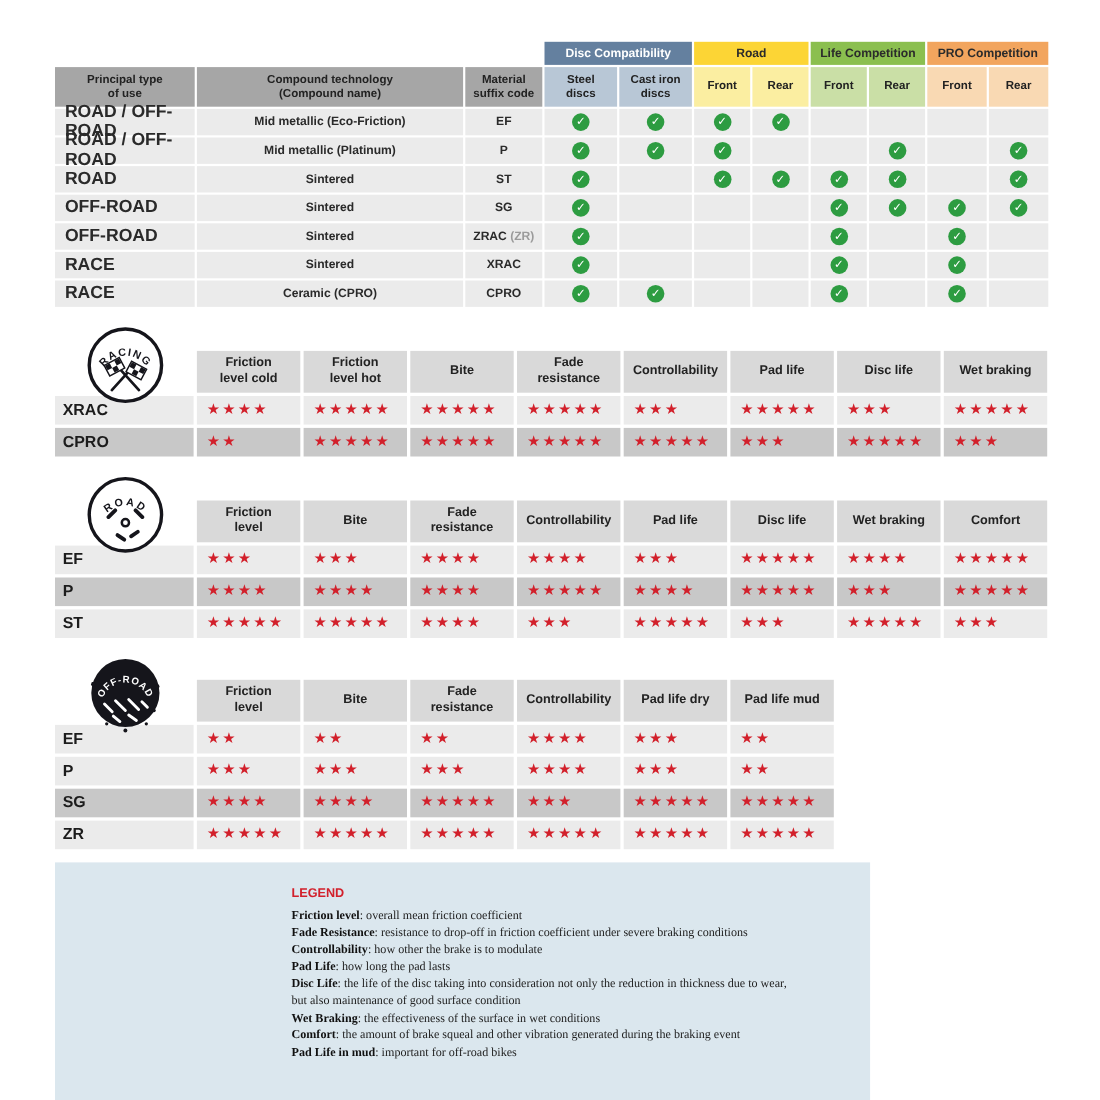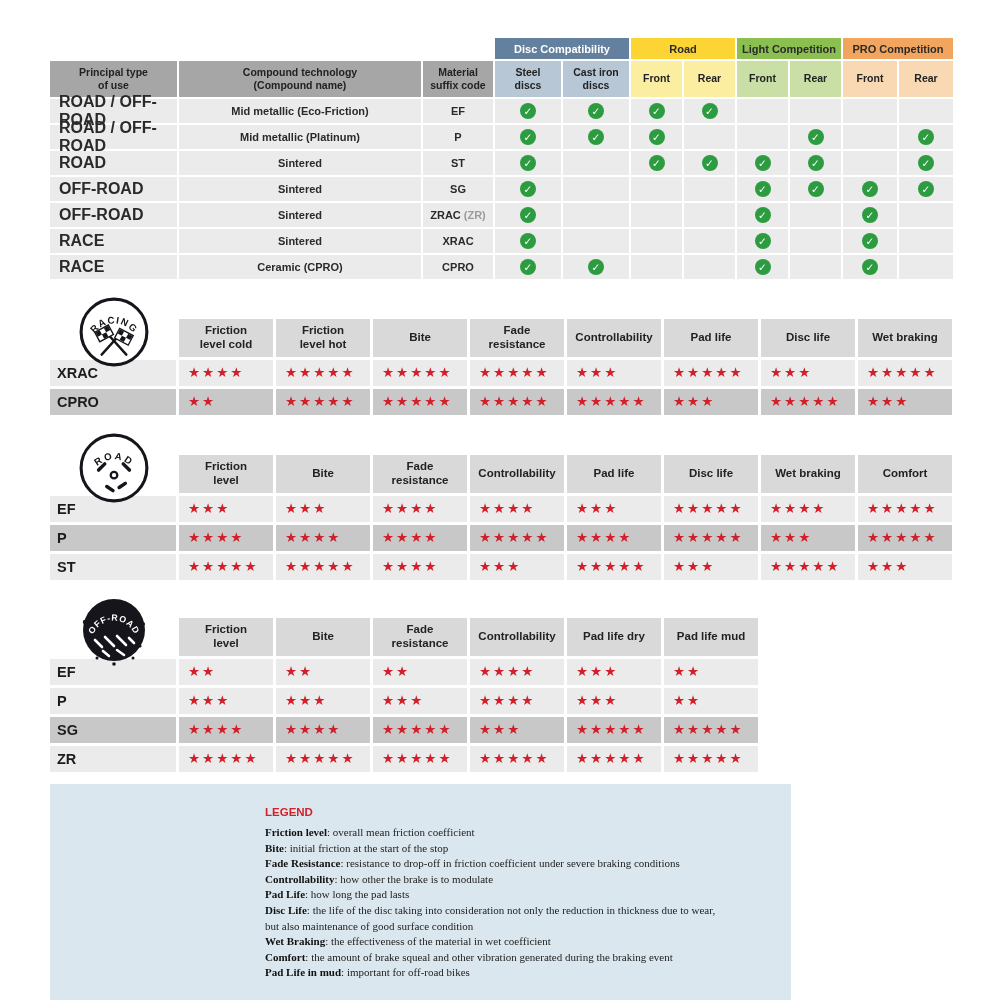--- a/index.html
+++ b/index.html
@@ -41,21 +41,21 @@
 </head>
 <body>
 
 <div class="page">
 
   <div class="compat">
       <div class="compat-group-row">
         <div class="group-spacer"></div>
         <div class="group-cell" style="background: rgb(100, 128, 159); color: rgb(255, 255, 255);">Disc Compatibility</div>
         <div class="group-cell" style="background: rgb(252, 213, 53); color: rgb(43, 43, 43);">Road</div>
-        <div class="group-cell" style="background: rgb(139, 191, 79); color: rgb(43, 43, 43);">Light Competition</div>
+        <div class="group-cell" style="background: rgb(139, 191, 79); color: rgb(43, 43, 43);">Life Competition</div>
         <div class="group-cell" style="background: rgb(242, 165, 94); color: rgb(43, 43, 43);">PRO Competition</div>
       </div>
       <div class="compat-grid">
         <div class="hcell">Principal type
 of use</div>
         <div class="hcell">Compound technology
 (Compound name)</div>
         <div class="hcell">Material
 suffix code</div>
         <div class="hcell" style="background: rgb(184, 199, 214);">Steel
@@ -566,25 +566,24 @@
             <div class="stars">★★★★★</div>
           </div>
         </div>
       </div>
   </section>
 
   <div class="legend">
     <div class="legend-title">LEGEND</div>
     <div>
         <div class="legend-line"><b>Friction level</b><span>: overall mean friction coefficient</span></div>
-        <div class="legend-line"><b>Bite</b><span>: initial friction at the start of the stop</span></div>
         <div class="legend-line"><b>Fade Resistance</b><span>: resistance to drop-off in friction coefficient under severe braking conditions</span></div>
         <div class="legend-line"><b>Controllability</b><span>: how other the brake is to modulate</span></div>
         <div class="legend-line"><b>Pad Life</b><span>: how long the pad lasts</span></div>
         <div class="legend-line"><b>Disc Life</b><span>: the life of the disc taking into consideration not only the reduction in thickness due to wear,</span></div>
         <div class="legend-line"><span>but also maintenance of good surface condition</span></div>
-        <div class="legend-line"><b>Wet Braking</b><span>: the effectiveness of the material in wet coefficient</span></div>
+        <div class="legend-line"><b>Wet Braking</b><span>: the effectiveness of the surface in wet conditions</span></div>
         <div class="legend-line"><b>Comfort</b><span>: the amount of brake squeal and other vibration generated during the braking event</span></div>
         <div class="legend-line"><b>Pad Life in mud</b><span>: important for off-road bikes</span></div>
       </div>
   </div>
 
 </div>
 
 </body></html>

